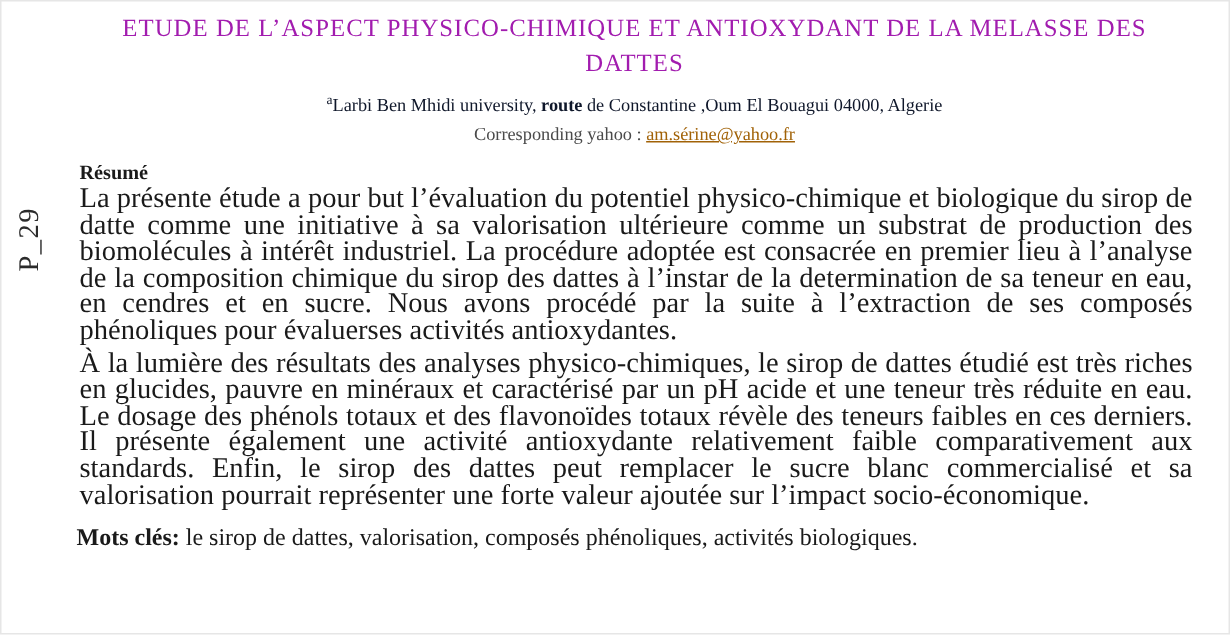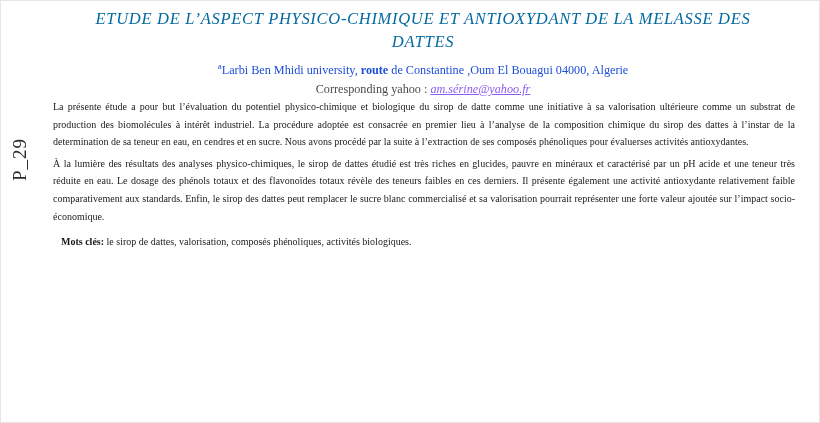--- a/index.html
+++ b/index.html
@@ -40,84 +40,82 @@
     position: absolute;
     left: 46px;
     top: 6px;
     width: 752px;
   }
   .title {
     text-align: center;
     font-family: "Liberation Serif", serif;
     font-size: 16.5px;
     letter-spacing: 0.7px;
-    color: #0369a1;
+    color: #a21caf;
     line-height: 23px;
     margin: 0 18px;
-    font-style: italic;
   }
   .authors {
     text-align: center;
     font-size: 15px;
     font-weight: bold;
     margin-top: 6px;
     color: #1a1a1a;
   }
   .authors .hi {
     color: #6f86c0;
   }
   .authors sup {
     font-size: 10px;
     font-weight: bold;
   }
   .affil {
     text-align: center;
     font-size: 12.2px;
     line-height: 17px;
     margin-top: 5px;
-    color: #1d4ed8;
+    color: #0f172a;
   }
   .affil sup {
     font-size: 9px;
   }
   .affil .b {
     font-weight: bold;
   }
   .corr {
     text-align: center;
     font-size: 12.2px;
     margin-top: 3px;
     color: #4a4a4a;
   }
   .corr a {
-    color: #8b5cf6;
+    color: #a16207;
     text-decoration: underline;
-    font-style: italic;
   }
   .abs-head {
     font-size: 13.5px;
     font-weight: bold;
     margin-top: 10px;
     margin-left: 6px;
   }
   .para {
-    font-size: 10px;
+    font-size: 19px;
     line-height: 17.6px;
     text-align: justify;
     margin-left: 6px;
     margin-right: 4px;
     margin-top: 1px;
   }
   .para.second {
     margin-top: 4px;
   }
   .keywords {
-    font-size: 10px;
+    font-size: 16px;
     margin-top: 11px;
-    margin-left: 14px;
+    margin-left: 4px;
   }
   .keywords .kw {
     font-weight: bold;
   }
 </style>
 </head>
 <body>
 
 <div class="page">
 
@@ -131,20 +129,21 @@
     <div class="affil">
       <sup>a</sup><span>Larbi Ben Mhidi university, </span><span class="b">route</span><span> de Constantine ,Oum El Bouagui 04000, Algerie</span>
     </div>
 
 
     <div class="corr">
       <span>Corresponding yahoo :</span>
       <a href="#">am.sérine@yahoo.fr</a>
     </div>
 
+    <div class="abs-head">Résumé</div>
 
     <div class="para">La présente étude a pour but l’évaluation du potentiel physico-chimique et biologique du sirop de datte comme une initiative à sa valorisation ultérieure comme un substrat de production des biomolécules à intérêt industriel. La procédure adoptée est consacrée en premier lieu à l’analyse de la composition chimique du sirop des dattes à l’instar de la determination de sa teneur en eau, en cendres et en sucre. Nous avons procédé par la suite à l’extraction de ses composés phénoliques pour évaluerses activités antioxydantes.</div>
 
     <div class="para second">À la lumière des résultats des analyses physico-chimiques, le sirop de dattes étudié est très riches en glucides, pauvre en minéraux et caractérisé par un pH acide et une teneur très réduite en eau. Le dosage des phénols totaux et des flavonoïdes totaux révèle des teneurs faibles en ces derniers. Il présente également une activité antioxydante relativement faible comparativement aux standards. Enfin, le sirop des dattes peut remplacer le sucre blanc commercialisé et sa valorisation pourrait représenter une forte valeur ajoutée sur l’impact socio-économique.</div>
 
     <div class="keywords">
       <span class="kw">Mots clés:</span><span> le sirop de dattes, valorisation, composés phénoliques, activités biologiques.</span>
     </div>
 
   </div>

